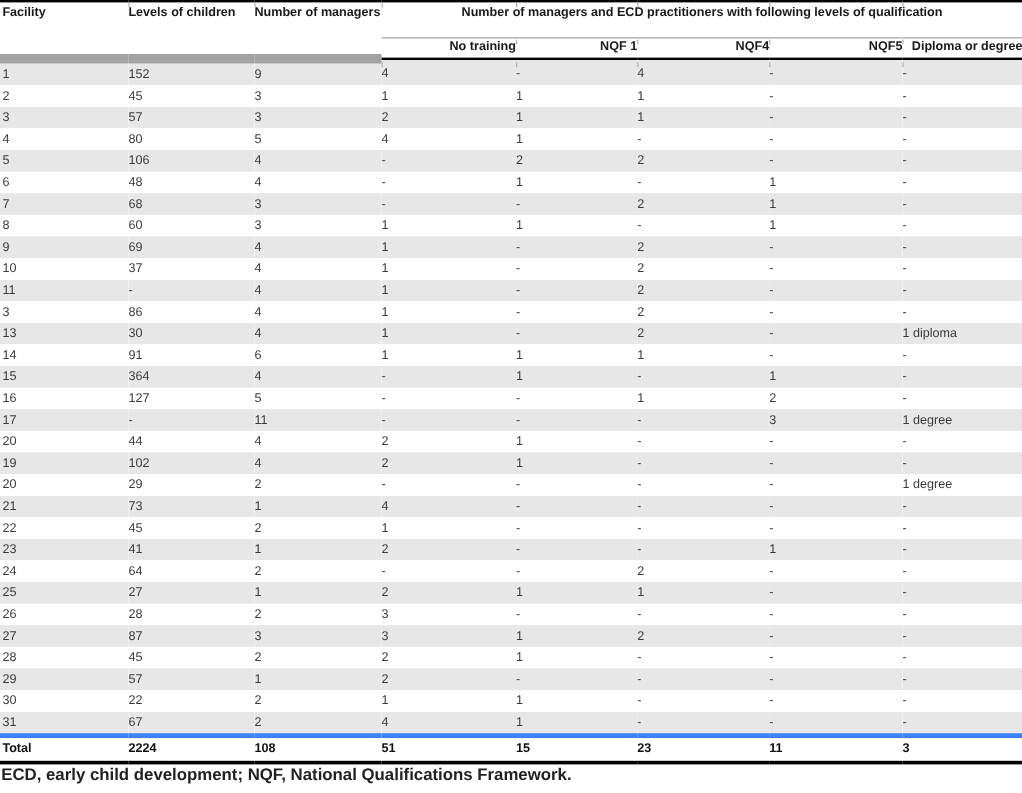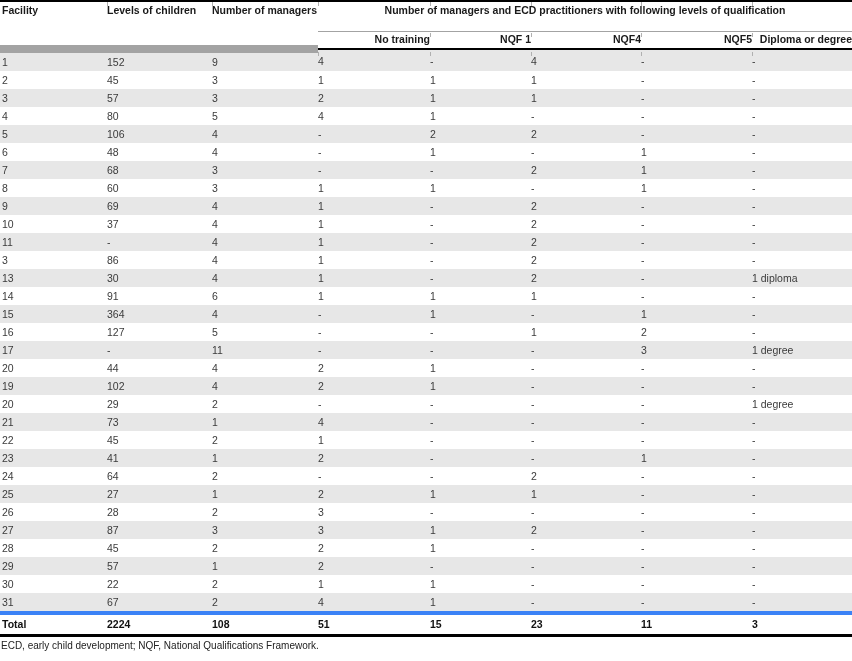--- a/index.html
+++ b/index.html
@@ -65,25 +65,26 @@
   tbody tr:nth-child(odd) { background: #e7e7e7; }
   tfoot td {
     height: 19px;
     line-height: 19px;
     font-weight: 700;
     color: #111111;
     border-top: 4px solid #3b82f6;
     border-bottom: 3px solid #000000;
   }
   .footnote {
-    font-size: 10px;
+    font-size: 14px;
     line-height: 11px;
     color: #222222;
     padding: 3px 0 0 1px;
     white-space: nowrap;
+    font-weight: bold;
   }
   .tick {
     position: absolute;
     width: 1px;
     height: 4px;
     background: #b0b0b0;
   }
 </style>
 </head>
 <body>

